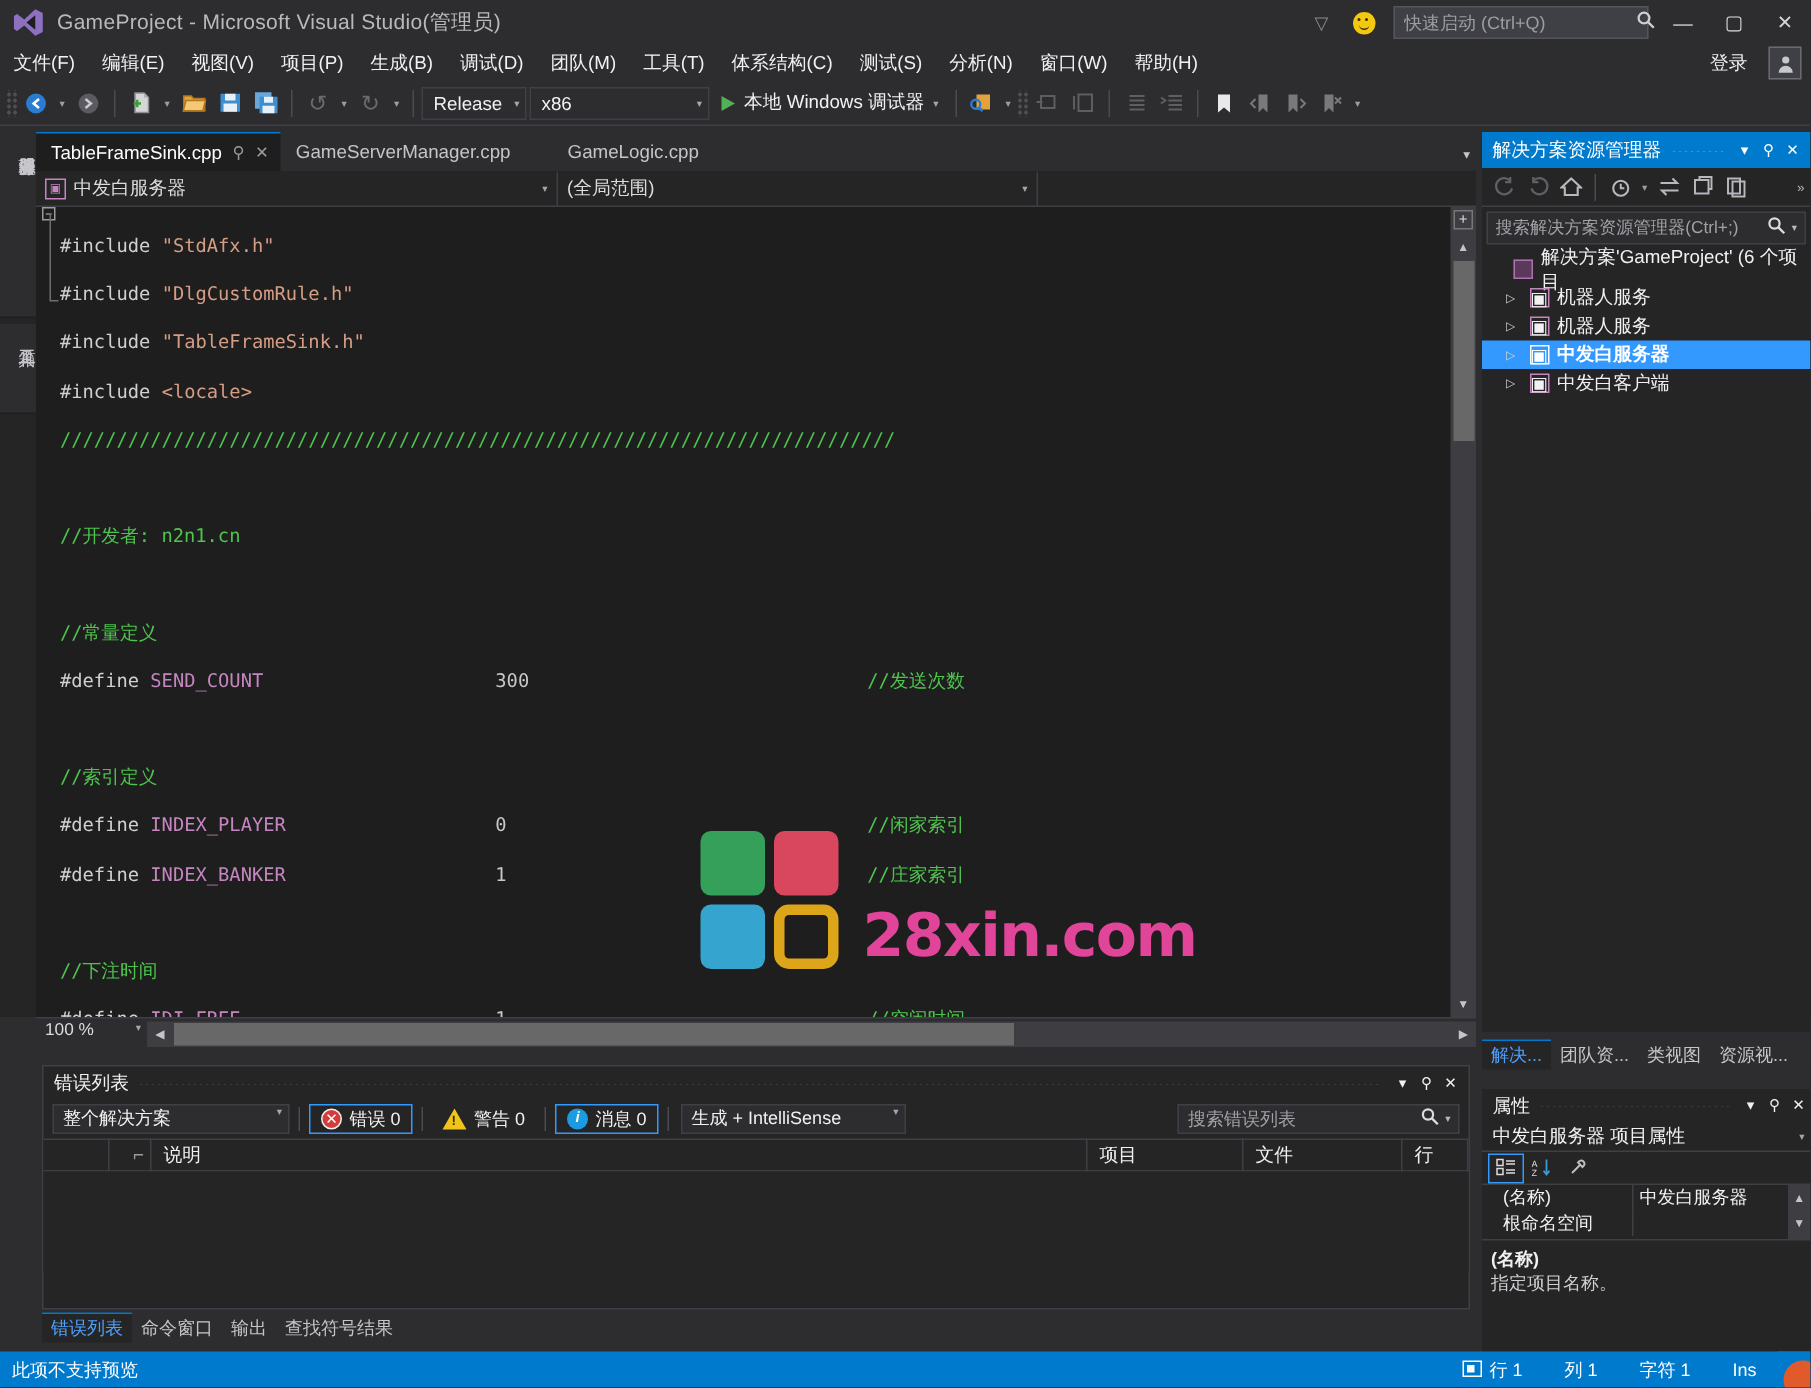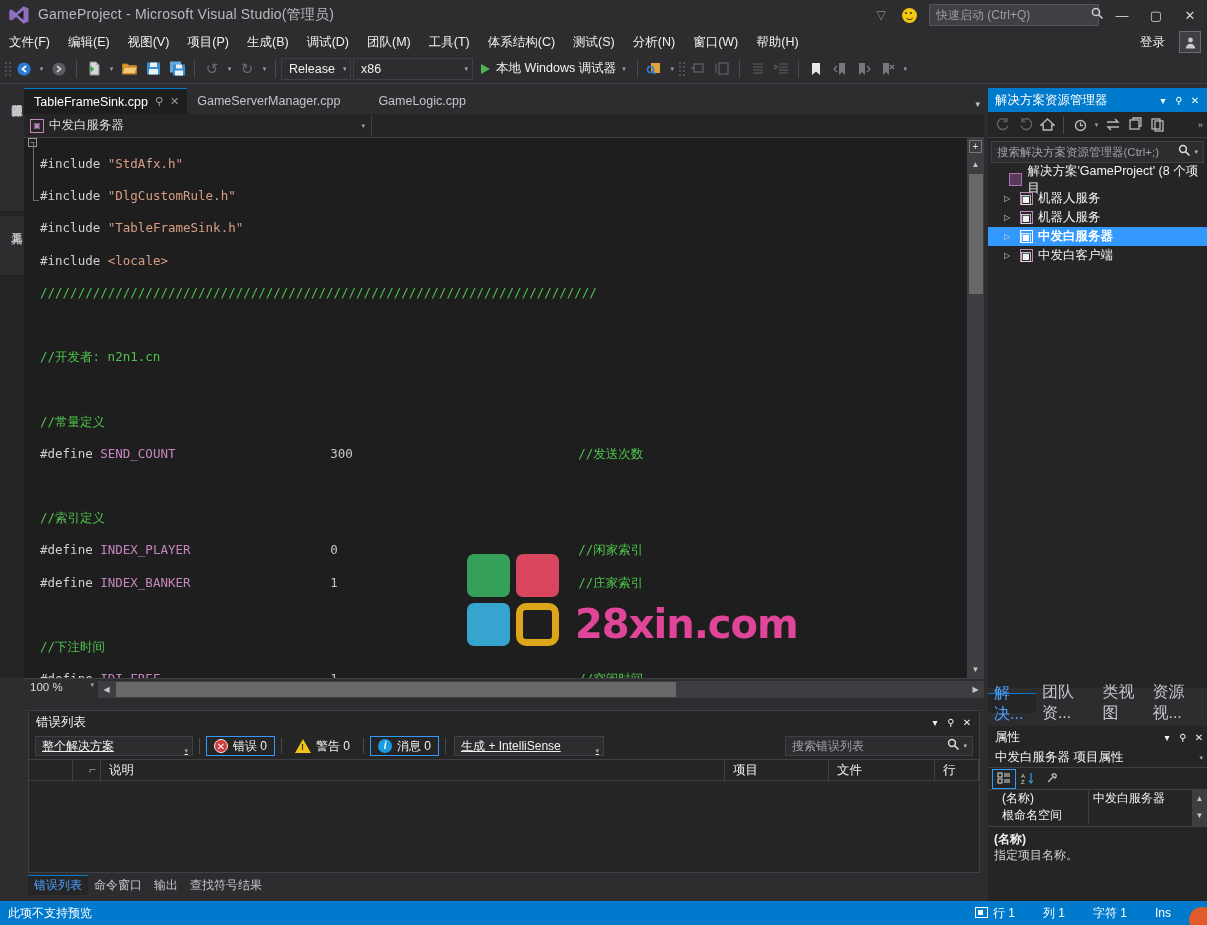--- a/index.html
+++ b/index.html
@@ -199,21 +199,21 @@
   .tree { padding-top: 4px; font-size: 12.5px; }
   .trow { height: 19px; display: flex; align-items: center; padding-left: 6px; color: #f1f1f1; }
   .trow.sel { background: #3399ff; color: #ffffff; font-weight: bold; }
   .texp { width: 14px; color: #d0d0d4; font-size: 8px; }
   .ticon { width: 16px; height: 14px; margin-right: 4px; display: flex; align-items: center; justify-content: center; }
   .proj-ico { width: 13px; height: 13px; border: 1px solid #c586c0; display: flex; align-items: center; justify-content: center; }
   .proj-ico-sel { border-color: #ffffff; }
   .sol-ico { width: 13px; height: 13px; background: #5a3a5a; border: 1px solid #b06fb0; }
 
   .sol-tabs { position: absolute; left: 988px; top: 691px; width: 219px; height: 22px; display: flex; align-items: flex-end; background: #2d2d30; }
-  .sol-tab { height: 20px; padding: 0 6px; font-size: 16px; color: #c5c5c9; display: flex; align-items: center; }
+  .sol-tab { height: 20px; padding: 0 6px; font-size: 12px; color: #c5c5c9; display: flex; align-items: center; }
   .sol-tab.active { background: #252526; color: #4ea0ff; border-top: 1px solid #007acc; }
 
   
   .props-panel { position: absolute; left: 988px; top: 726px; width: 219px; height: 175px; background: #252526; }
   .props-title { height: 22px; display: flex; align-items: center; padding-left: 7px; font-size: 12.5px; color: #f1f1f1; }
   .props-obj { height: 20px; display: flex; align-items: center; padding: 0 4px 0 7px; font-size: 12.5px; color: #f1f1f1; border-bottom: 1px solid #3f3f46; }
   .props-obj .cc { margin-left: auto; font-size: 7px; color: #a5a5ac; }
   .props-tb { height: 22px; display: flex; align-items: center; padding-left: 4px; border-bottom: 1px solid #3f3f46; }
   .pbtn { width: 24px; height: 20px; display: flex; align-items: center; justify-content: center; color: #c5c5c9; font-size: 11px; }
   .pbtn.sel { border: 1px solid #3399ff; }
@@ -224,21 +224,21 @@
   .props-scroll { position: absolute; right: 0; top: 0; width: 15px; height: 36px; background: #3e3e42; }
   .ps-arrow { width: 15px; height: 17px; color: #c5c5c9; font-size: 8px; text-align: center; line-height: 17px; }
   .props-desc { border-top: 1px solid #3f3f46; padding: 4px 6px; font-size: 12px; line-height: 16px; }
   .props-desc .d1 { font-weight: bold; color: #f1f1f1; }
   .props-desc .d2 { color: #d0d0d4; }
 
   
   .err-panel { position: absolute; left: 28px; top: 710px; width: 952px; height: 163px; background: #252526; border: 1px solid #3f3f46; }
   .err-head { height: 22px; display: flex; align-items: center; padding: 0 4px 0 7px; font-size: 12.5px; color: #f1f1f1; }
   .err-toolbar { height: 26px; display: flex; align-items: center; padding-left: 6px; }
-  .err-combo { height: 20px; border: 1px solid #3f3f46; background: #2d2d30; display: flex; align-items: flex-end; padding: 0 4px 0 6px; font-size: 12px; color: #f1f1f1; text-decoration: underline; }
+  .err-combo { height: 20px; border: 1px solid #3f3f46; background: #2d2d30; display: flex; align-items: flex-start; padding: 0 4px 0 6px; font-size: 12px; color: #f1f1f1; }
   .err-combo .cc { margin-left: auto; padding-left: 10px; font-size: 7px; color: #a5a5ac; }
   .err-sep { width: 1px; height: 16px; background: #4a4a50; margin: 0 6px; }
   .err-chip { height: 20px; display: flex; align-items: center; padding: 0 7px; font-size: 12px; color: #f1f1f1; }
   .err-chip.on { border: 1px solid #3399ff; }
   .ico-err { width: 14px; height: 14px; border-radius: 50%; background: #d43b3b; color: #fff; font-size: 10px; line-height: 14px; text-align: center; margin-right: 5px; border: 1px solid #f0f0f0; }
   .ico-warn { width: 0; height: 0; border-left: 8px solid transparent; border-right: 8px solid transparent; border-bottom: 14px solid #f0c419; margin-right: 5px; position: relative; }
   .ico-warn::after { content: "!"; position: absolute; left: -2px; top: 3px; font-size: 9px; color: #3a3000; font-weight: bold; }
   .ico-info { width: 14px; height: 14px; border-radius: 50%; background: #1b9be0; color: #fff; font-size: 10px; line-height: 14px; text-align: center; margin-right: 5px; font-style: italic; font-weight: bold; }
   .err-search { margin-left: auto; margin-right: 6px; width: 188px; height: 20px; border: 1px solid #3f3f46; background: #2d2d30; display: flex; align-items: center; padding: 0 2px 0 6px; }
   .err-search input { flex: 1; background: transparent; border: 0; outline: none; color: #b8b8bd; font-size: 12px; font-family: inherit; }
@@ -466,20 +466,24 @@
       </div>
       <div class="tab-overflow">▾</div>
     </div>
 
     <div class="navbar2">
       <div class="nav-combo left">
         <span class="nc-icon">▣</span>
         <span>中发白服务器</span>
         <span class="nc-caret">▾</span>
       </div>
+      <div class="nav-combo mid">
+        <span>(全局范围)</span>
+        <span class="nc-caret">▾</span>
+      </div>
       <div class="nav-combo right">
         <span></span>
       </div>
     </div>
 
     <div class="code-area">
       <div class="code-gutter">
         <div class="fold-box">−</div>
         <div class="fold-line"></div>
         <div class="fold-foot"></div>
@@ -617,21 +621,21 @@
           </svg>
       </span>
       <span style="color:#b8b8bd;font-size:7px;padding:0 3px;">▾</span>
     </div>
     <div class="tree">
       <div class="trow">
         <span class="texp"></span>
         <span class="ticon">
             <span class="sol-ico"></span>
           </span>
-        <span>解决方案'GameProject' (8 个项目</span>
+        <span>解决方案'GameProject' (6 个项目</span>
       </div>
       <div class="trow" style="padding-left:16px;">
         <span class="texp">▷</span>
         <span class="ticon">
             <span class="proj-ico">▣</span>
           </span>
         <span>机器人服务</span>
       </div>
       <div class="trow" style="padding-left:16px;">
         <span class="texp">▷</span>

